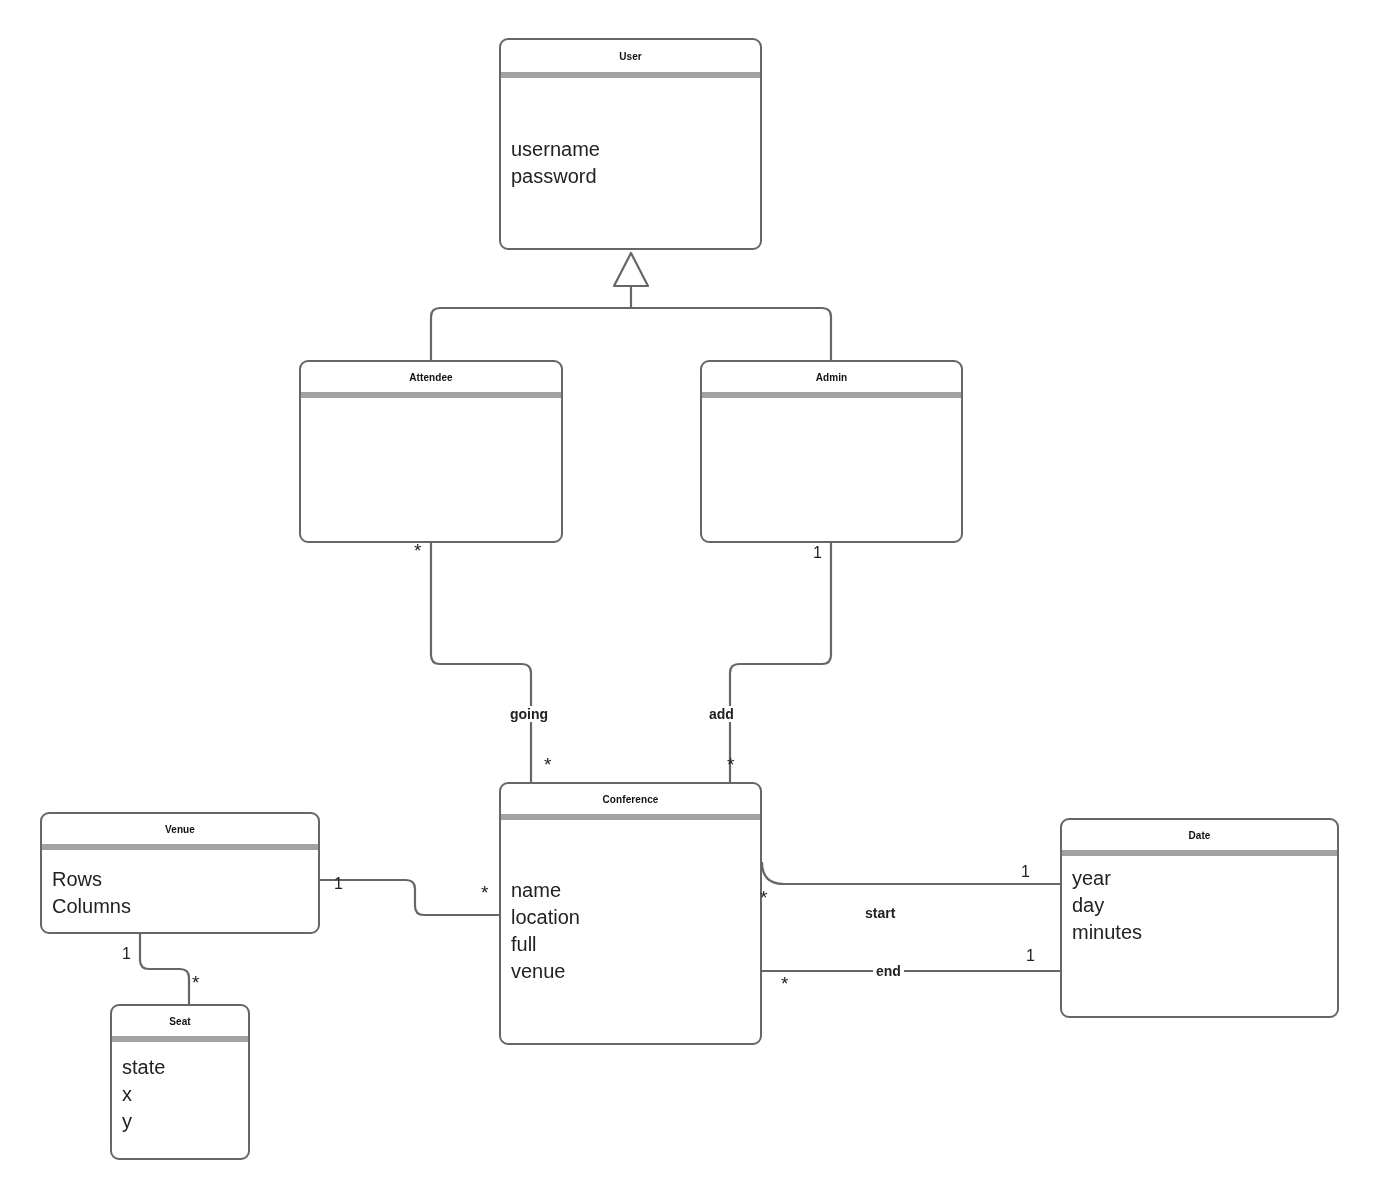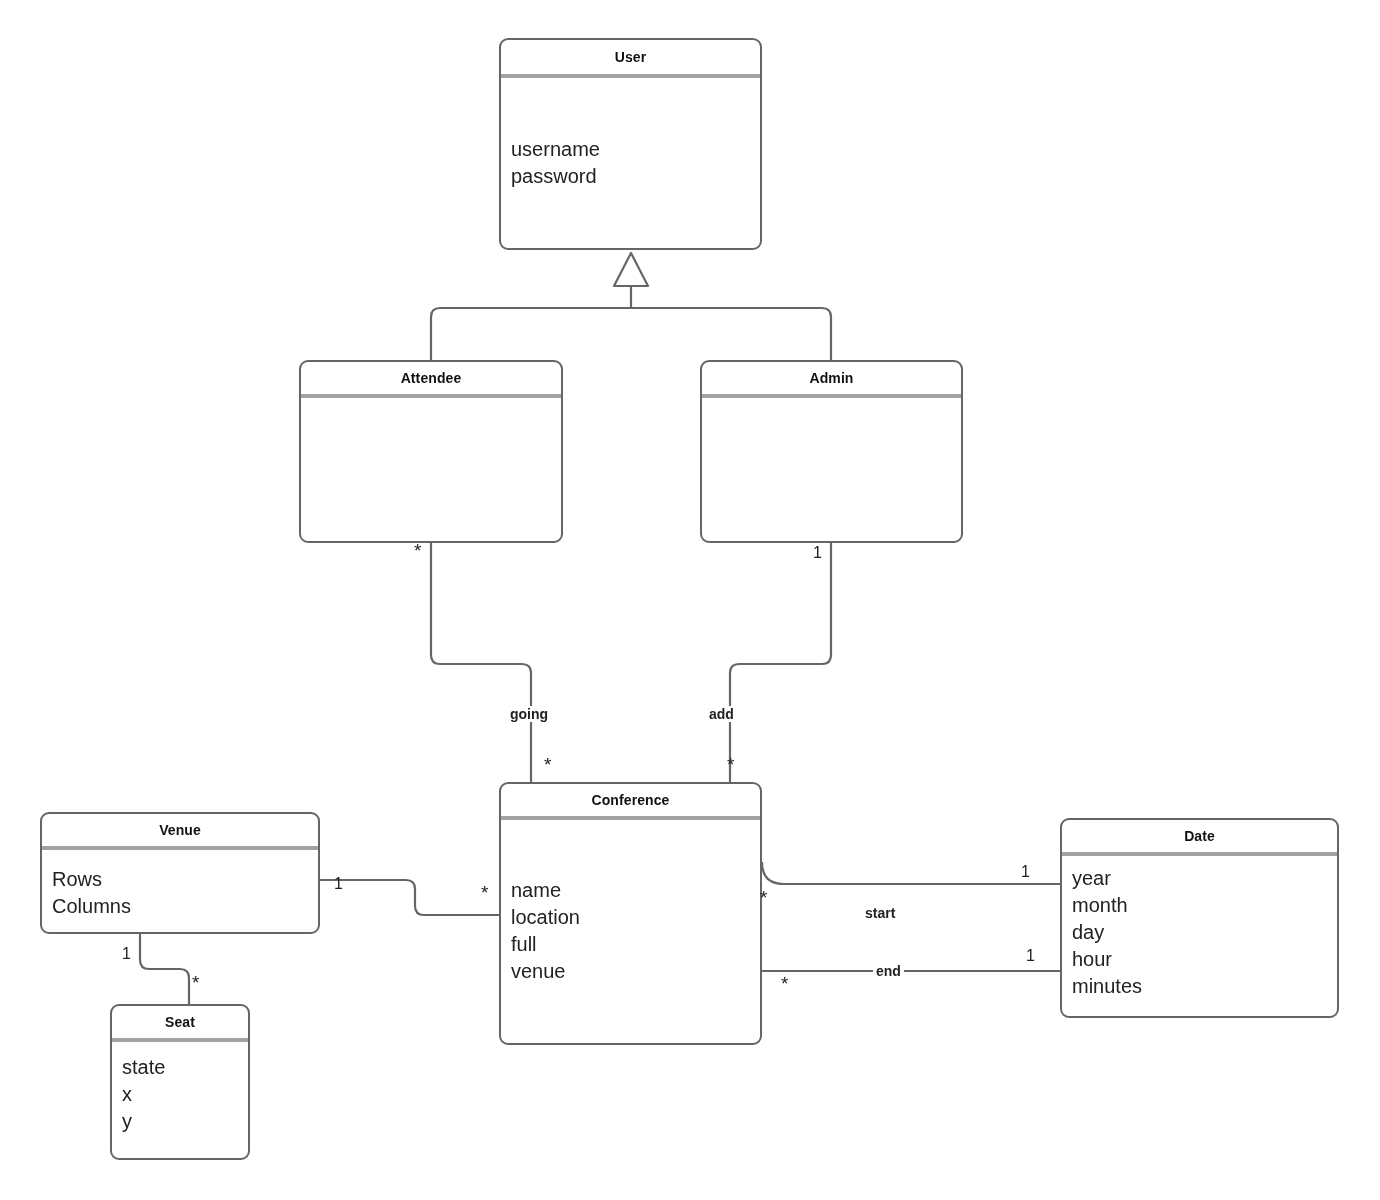--- a/index.html
+++ b/index.html
@@ -28,26 +28,26 @@
     position: absolute;
     box-sizing: border-box;
     border: 2px solid #666666;
     border-radius: 9px;
     background: #ffffff;
     overflow: hidden;
   }
   .uml-header {
     box-sizing: border-box;
     width: 100%;
-    border-bottom: 4px solid #a3a3a3;
+    border-bottom: 6px solid #a3a3a3;
     display: flex;
     align-items: center;
     justify-content: center;
     font-weight: bold;
-    font-size: 14px;
+    font-size: 10px;
     color: #111111;
     letter-spacing: 0.1px;
   }
   .uml-body {
     box-sizing: border-box;
     padding-left: 10px;
     display: flex;
     flex-direction: column;
     justify-content: center;
     height: calc(100% - 38px);
@@ -152,23 +152,21 @@
       <div class="attr">state</div>
       <div class="attr">x</div>
       <div class="attr">y</div>
     </div>
   </div>
 
   <div class="uml-class" style="left:1060px; top:818px; width:279px; height:200px;">
     <div class="uml-header" style="height:36px;">Date</div>
     <div class="uml-body top-align" style="padding-top:9px;">
       <div class="attr">year</div>
-      <div class="attr">month</div>
       <div class="attr">day</div>
-      <div class="attr">hour</div>
       <div class="attr">minutes</div>
     </div>
   </div>
 
   <div class="edge-label" style="left:507px; top:706px;">going</div>
 
   <div class="edge-label" style="left:706px; top:706px;">add</div>
 
   <div class="edge-label" style="left:862px; top:877px;margin-top:28px;">start</div>
 

